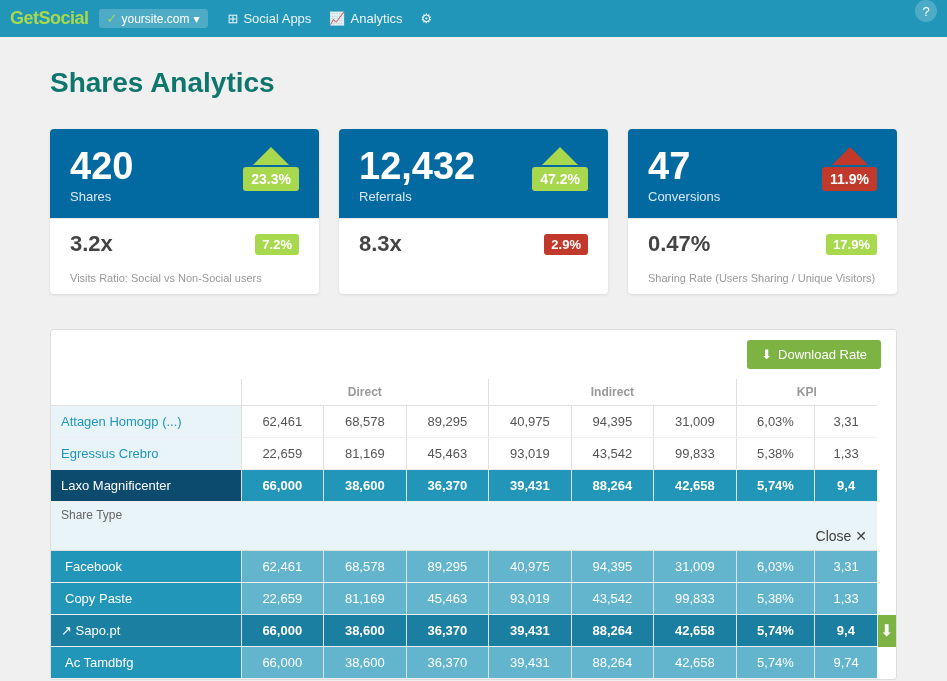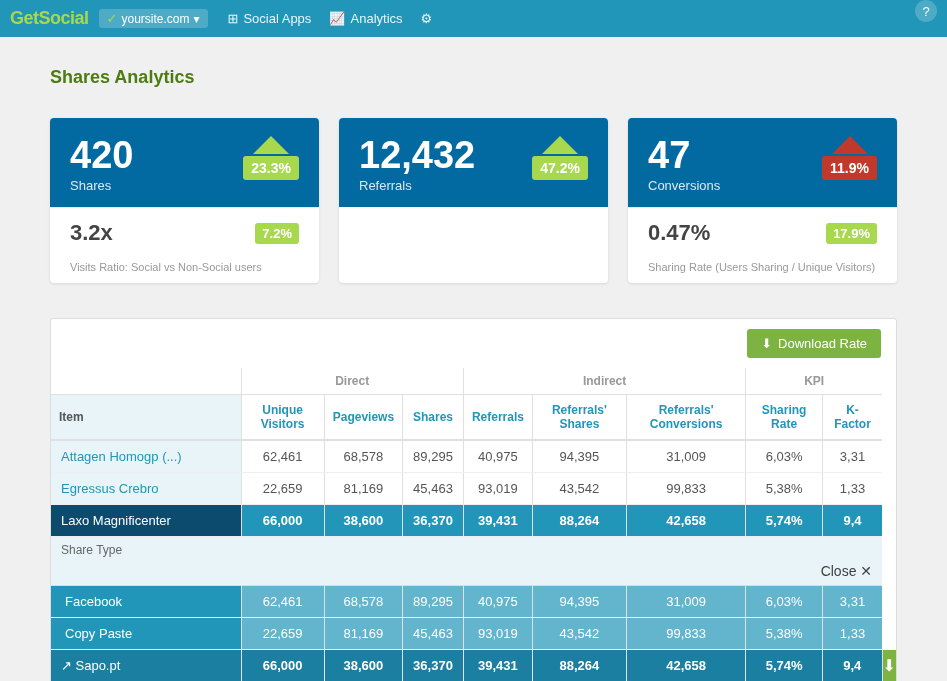--- a/index.html
+++ b/index.html
@@ -39,21 +39,21 @@
       display: flex;
       align-items: center;
       gap: 5px;
       cursor: pointer;
       opacity: 0.9;
     }
     .nav-right { color: white; font-size: 15px; cursor: pointer; }
 
     
     .page-content { padding: 30px 50px; }
-    .page-title { font-size: 18px; font-weight: bold; color: #4d7c0f; margin-bottom: 30px; }
+    .page-title { font-size: 28px; font-weight: bold; color: #0f766e; margin-bottom: 30px; }
 
     
     .stat-cards { display: flex; gap: 20px; margin-bottom: 35px; }
     .stat-card {
       flex: 1;
       border-radius: 4px;
       overflow: hidden;
       background: white;
       box-shadow: 0 1px 3px rgba(0,0,0,0.1);
     }
@@ -249,20 +249,24 @@
       <div class="stat-card-top">
         <div>
           <div class="stat-main-value">12,432</div>
           <div class="stat-label">Referrals</div>
         </div>
         <div class="stat-badge">
           <div class="arrow-up arrow-up-green"></div>
           <div class="badge-pct badge-green">47.2%</div>
         </div>
       </div>
+      <div class="stat-card-bottom">
+        <div class="stat-secondary-value">8.3x</div>
+        <div class="stat-secondary-badge badge-red">2.9%</div>
+      </div>
     </div>
 
     <div class="stat-card">
       <div class="stat-card-top">
         <div>
           <div class="stat-main-value">47</div>
           <div class="stat-label">Conversions</div>
         </div>
         <div class="stat-badge">
           <div class="arrow-up arrow-up-red"></div>
@@ -285,31 +289,20 @@
       </button>
     </div>
     <div style="overflow-x:auto;">
       <table id="main-table">
           <thead>
             <tr>
               <th class="group-header" style="border-right:1px solid #e0e0e0;"></th>
               <th class="group-header" colspan="3">Direct</th>
               <th class="group-header" colspan="3">Indirect</th>
               <th class="group-header" colspan="2">KPI</th>
-            </tr>
-            <tr>
-              <th class="col-header" style="text-align:left;color:#555;background:#e8f4f8;">Item</th>
-              <th class="col-header" style="">Unique Visitors</th>
-              <th class="col-header" style="">Pageviews</th>
-              <th class="col-header" style="">Shares</th>
-              <th class="col-header" style="">Referrals</th>
-              <th class="col-header" style="">Referrals' Shares</th>
-              <th class="col-header" style="">Referrals' Conversions</th>
-              <th class="col-header" style="">Sharing Rate</th>
-              <th class="col-header" style="">K-Factor</th>
             </tr>
           </thead>
           <tbody>
             <tr class="">
               <td class="item-col">Attagen Homogp (...)</td>
               <td class="data-col">62,461</td>
               <td class="data-col">68,578</td>
               <td class="data-col">89,295</td>
               <td class="data-col">40,975</td>
               <td class="data-col">94,395</td>

